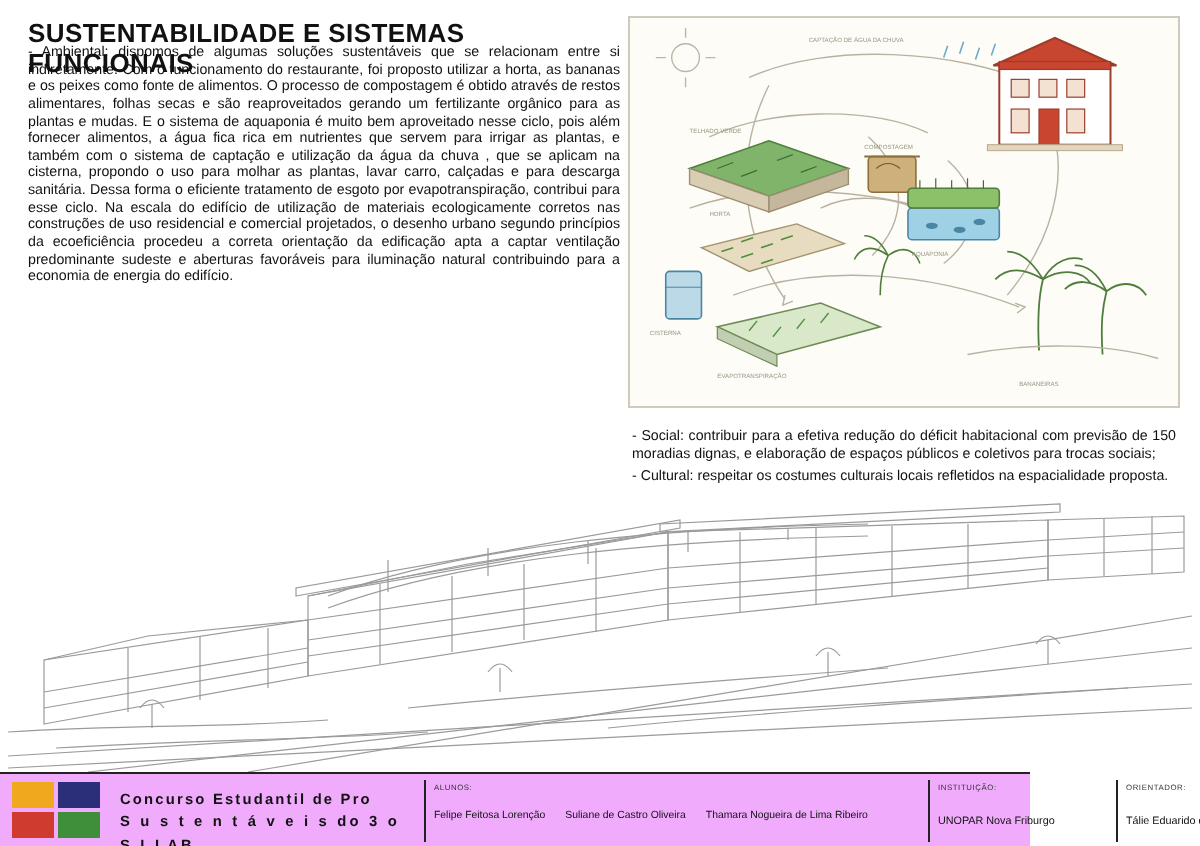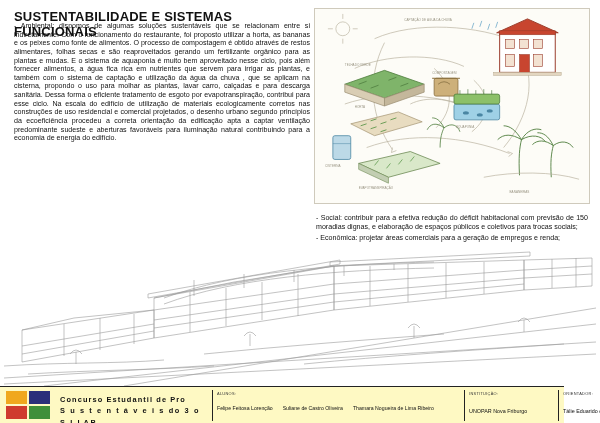--- a/index.html
+++ b/index.html
@@ -75,23 +75,23 @@
     left: 4px; top: 246px;
     width: 592px; height: 140px;
     overflow: hidden;
   }
   .persp-svg { display:block; width:100%; height:100%; }
 
   
   .footer {
     position: absolute;
     left: 0; bottom: 0;
-    width: 564px; height: 37px;
+    width: 515px; height: 37px;
     border-top: 1px solid #222;
-    background: #fef9c3;
+    background: #f0abfc;
   }
   .footer-logo {
     position: absolute; left: 6px; top: 4px;
     width: 48px; height: 29px;
   }
   .footer-logo .sq { position: absolute; width: 21px; height: 13px; }
   .footer-logo .sq1 { left: 0; top: 0; background: #f0a81e; }
   .footer-logo .sq2 { left: 23px; top: 0; background: #2b2f7a; }
   .footer-logo .sq3 { left: 0; top: 15px; background: #cf3b2e; }
   .footer-logo .sq4 { left: 23px; top: 15px; background: #3f8f3a; }
@@ -144,21 +144,20 @@
 <div id="page">
 
   <div class="title">SUSTENTABILIDADE E SISTEMAS FUNCIONAIS</div>
 
   <div class="col-left">
     <p class="bullet">-   Ambiental: dispomos de algumas soluções sustentáveis que se relacionam entre si indiretamente. Com o funcionamento do restaurante, foi proposto utilizar a horta, as bananas e os peixes como fonte de alimentos. O processo de compostagem é obtido através de restos alimentares, folhas secas e são reaproveitados gerando um fertilizante orgânico para as plantas e mudas. E o sistema de aquaponia é muito bem aproveitado nesse ciclo, pois além fornecer alimentos, a água fica rica em nutrientes que servem para irrigar as plantas, e também com o sistema de captação e utilização da água da chuva , que se aplicam na cisterna, propondo o uso para molhar as plantas, lavar carro, calçadas e para descarga sanitária. Dessa forma o eficiente tratamento de esgoto por evapotranspiração, contribui para esse ciclo. Na escala do edifício  de utilização de materiais ecologicamente corretos nas construções de uso residencial e comercial projetados, o desenho urbano segundo princípios da ecoeficiência procedeu a correta orientação da edificação apta a captar ventilação predominante sudeste e aberturas favoráveis para iluminação natural contribuindo para a economia de energia do edifício.</p>
   </div>
 
   <div class="col-right">
     <p>-   Social: contribuir para a efetiva redução do déficit habitacional com previsão de 150 moradias dignas, e elaboração de espaços públicos e coletivos para trocas sociais;</p>
-    <p>-   Econômica:  projetar áreas comerciais para a geração de empregos e renda;</p>
     <p>-   Cultural: respeitar os costumes culturais locais refletidos na espacialidade proposta.</p>
   </div>
 
   <div class="sketch-panel">
     <svg class="sketch-svg" viewBox="0 0 276 196" preserveAspectRatio="none">
       <rect x="0" y="0" width="276" height="196" fill="#fdfcf7"></rect>
 
       <g stroke="#b9b2a0" fill="none" stroke-width="0.7">
         <path d="M60 30 C 100 12, 165 16, 205 34"></path>
         <path d="M40 60 C 70 46, 120 44, 150 58"></path>

